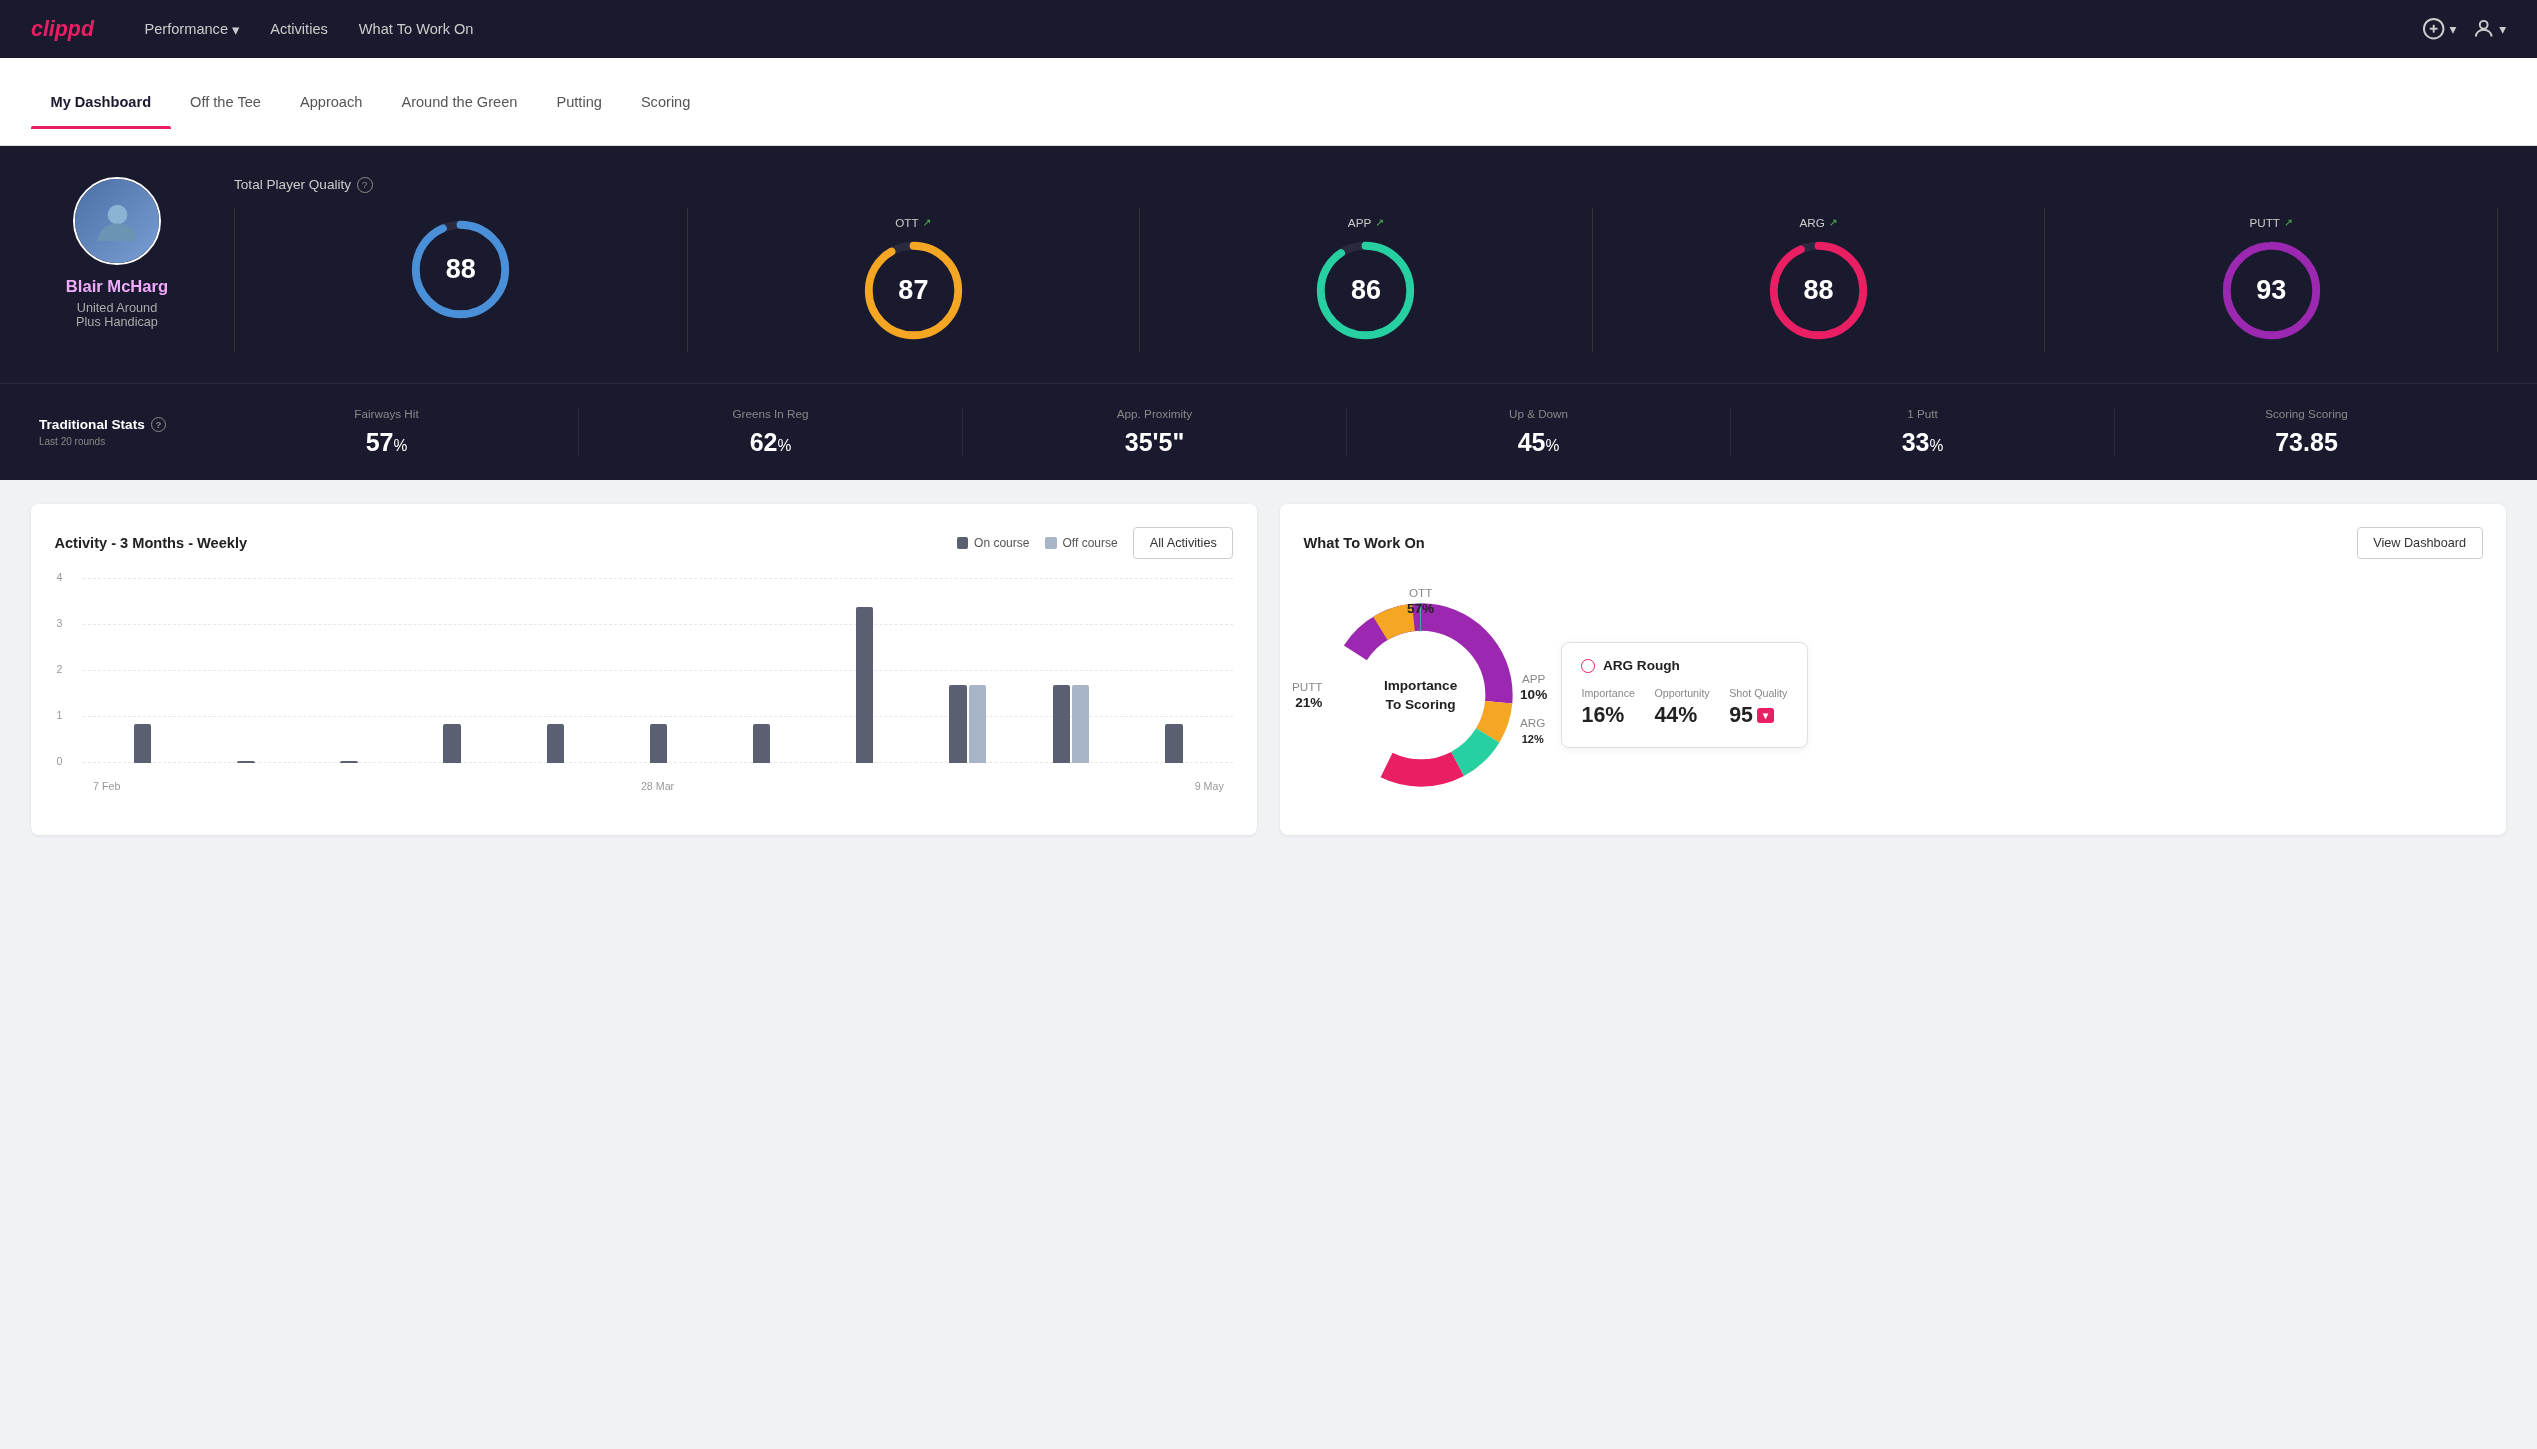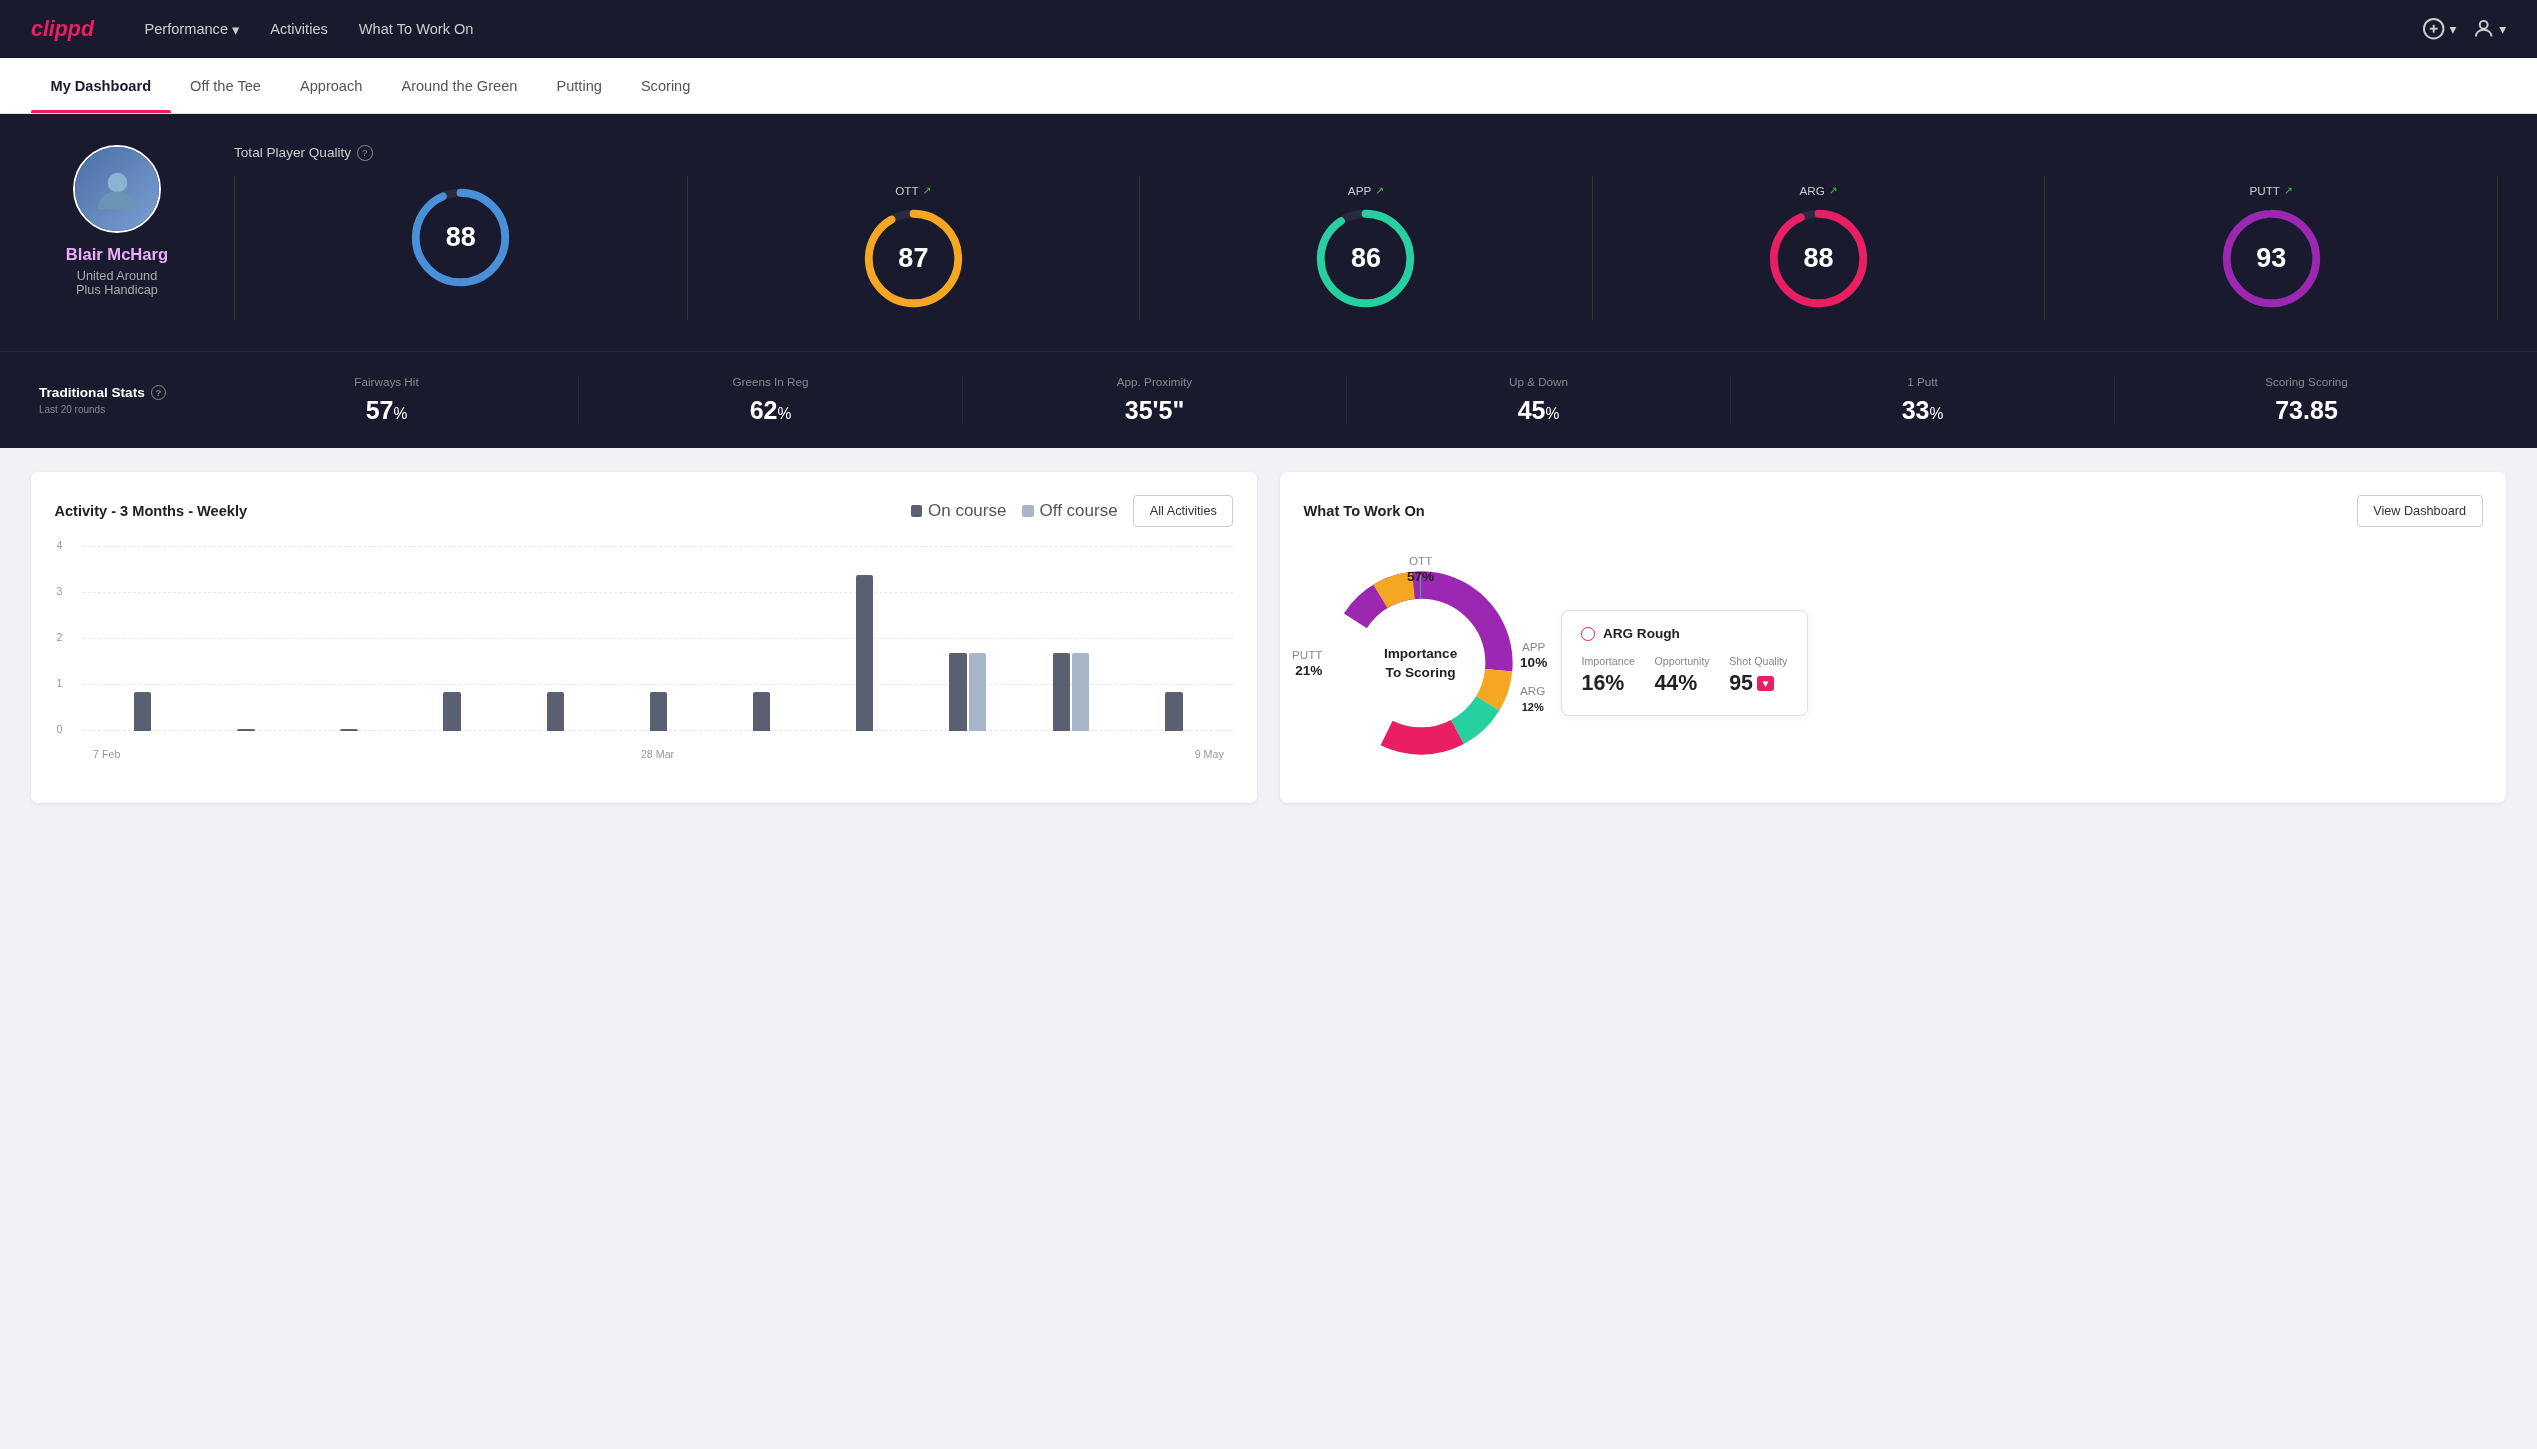--- a/index.html
+++ b/index.html
@@ -43,21 +43,21 @@
       align-items: center;
       gap: 3.9px;
       font-size: 21.4px;
     }
 
     
     .sub-nav {
       background: #fff;
       display: flex;
       align-items: center;
-      padding: 0 31px;
+      padding: 16px 31px;
       border-bottom: 1px solid #e0e0e0;
     }
     .sub-nav-item {
       color: #555;
       font-size: 14.6px;
       cursor: pointer;
       padding: 19.5px 19.5px;
       position: relative;
     }
     .sub-nav-item.active {
@@ -280,21 +280,21 @@
     }
     .panel-legend {
       display: flex;
       align-items: center;
       gap: 15.6px;
     }
     .legend-item {
       display: flex;
       align-items: center;
       gap: 5.8px;
-      font-size: 17px;
+      font-size: 12px;
       color: #555;
     }
     .legend-dot {
       width: 11.7px;
       height: 11.7px;
       border-radius: 1.9px;
     }
     .btn-outline {
       border: 1px solid #ccc;
       background: #fff;

